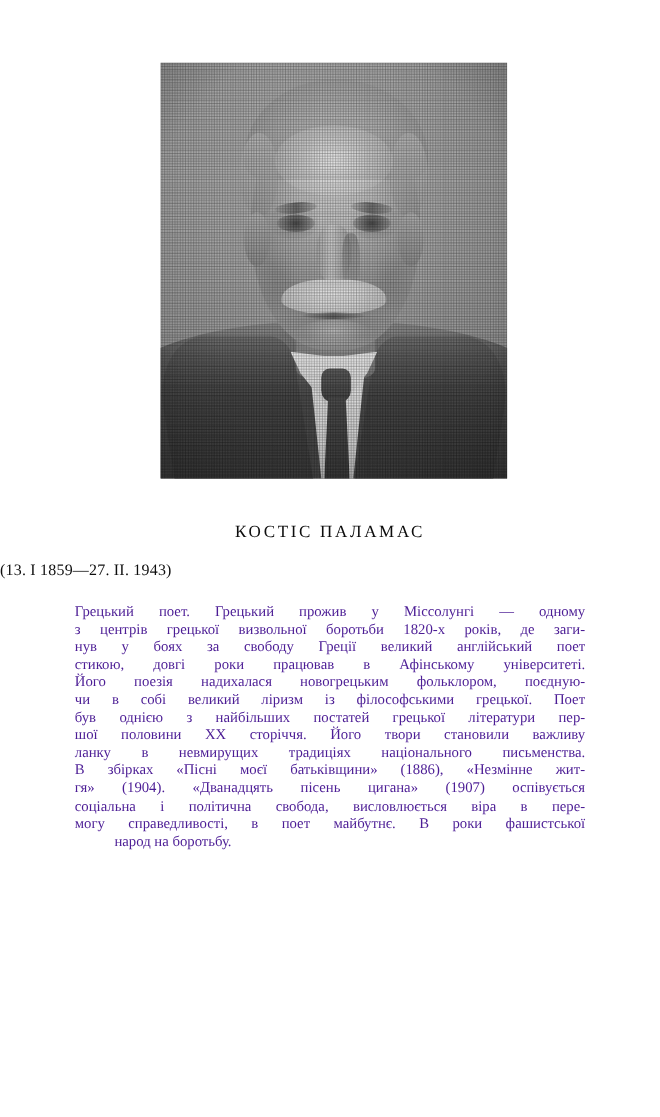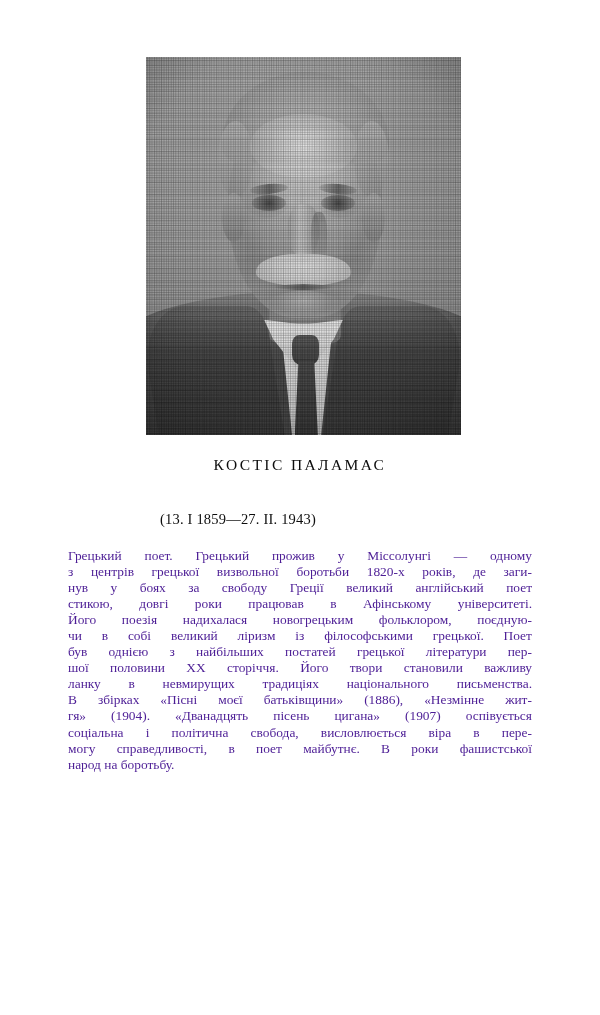--- a/index.html
+++ b/index.html
@@ -297,35 +297,35 @@
     opacity: 0.22;
     background-image:
       repeating-linear-gradient(0deg, rgba(0,0,0,0.22) 0px, rgba(0,0,0,0.22) 0.5px, rgba(255,255,255,0.10) 0.5px, rgba(255,255,255,0.10) 1.3px),
       repeating-linear-gradient(90deg, rgba(0,0,0,0.16) 0px, rgba(0,0,0,0.16) 0.5px, rgba(255,255,255,0.08) 0.5px, rgba(255,255,255,0.08) 1.4px);
   }
 
   
   .heading {
     position: absolute;
     left: 0;
-    top: 456px;
+    top: 475px;
     width: 600px;
     text-align: center;
     font-size: 15.5px;
     letter-spacing: 2.4px;
     font-weight: 400;
     color: #0d0d0d;
   }
 
   .dates {
     position: absolute;
     left: 0;
     top: 511px;
     width: 476px;
-    text-align: center;
+    text-align: left;
     font-size: 14.5px;
     letter-spacing: 0.2px;
     color: #0d0d0d;
   }
 
   .body-copy {
     position: absolute;
     left: 68px;
     top: 548px;
     width: 464px;
@@ -340,20 +340,21 @@
     justify-content: space-between;
     white-space: nowrap;
     height: 16.05px;
     overflow: visible;
   }
   .tline > span { display: inline-block; }
   
   .tline.flush {
     display: block;
     text-align: left;
+    margin-left: 36px;
   }
 </style>
 </head>
 <body>
 
 <div class="page">
 
   <div class="photo-frame">
     <div class="photo-stage">
 

